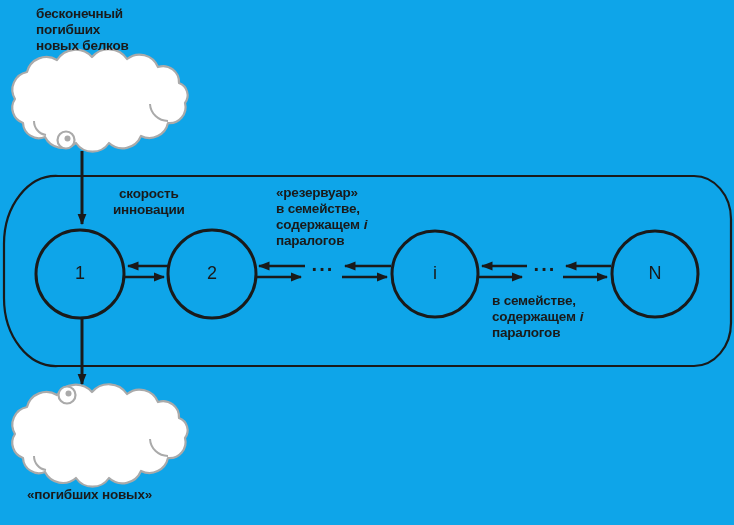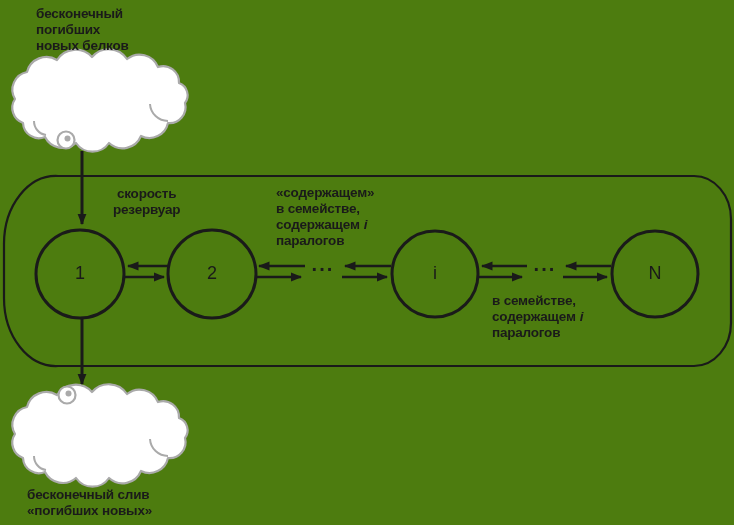--- a/index.html
+++ b/index.html
@@ -1,19 +1,19 @@
 <!DOCTYPE html>
 <html><head>
 <meta charset="utf-8">
 <style>
   html,body{margin:0;padding:0;background:#fff;}
   .stage{
     position:relative;
     width:734px;height:525px;
-    background:#4d7c0f;
+    background:#0ea5e9;
     font-family:"Liberation Sans", sans-serif;
     color:#1a1a1a;
     overflow:hidden;
   }
   .stage svg{position:absolute;left:0;top:0;}
   .lbl{
     position:absolute;
     font-size:13.5px;
     line-height:16px;
     font-weight:700;
@@ -103,38 +103,37 @@
   </svg>
 
   <div class="lbl" style="left:36px;top:6px;">
     <span class="ln">бесконечный</span>
     <span class="ln">погибших</span>
     <span class="ln">новых белков</span>
   </div>
 
   <div class="lbl" style="left:113px;top:186px;text-align:center;">
     <span class="ln">скорость</span>
-    <span class="ln">резервуар</span>
+    <span class="ln">инновации</span>
   </div>
 
   <div class="lbl" style="left:276px;top:185px;">
-    <span class="ln">«содержащем»</span>
+    <span class="ln">«резервуар»</span>
     <span class="ln">в семействе,</span>
     <span class="ln"><span>содержащем</span><span class="var">i</span></span>
     <span class="ln">паралогов</span>
   </div>
 
   <div class="lbl" style="left:492px;top:293px;">
     <span class="ln">в семействе,</span>
     <span class="ln"><span>содержащем</span><span class="var">i</span></span>
     <span class="ln">паралогов</span>
   </div>
 
   <div class="lbl" style="left:27px;top:487px;">
-    <span class="ln">бесконечный слив</span>
     <span class="ln">«погибших новых»</span>
   </div>
 
   <div class="node-label" style="left:80px;top:274px;">1</div>
   <div class="node-label" style="left:212px;top:274px;">2</div>
   <div class="node-label" style="left:435px;top:274px;">i</div>
   <div class="node-label" style="left:655px;top:274px;">N</div>
 
   <div class="dots" style="left:323px;top:269px;">···</div>
   <div class="dots" style="left:545px;top:269px;">···</div>

